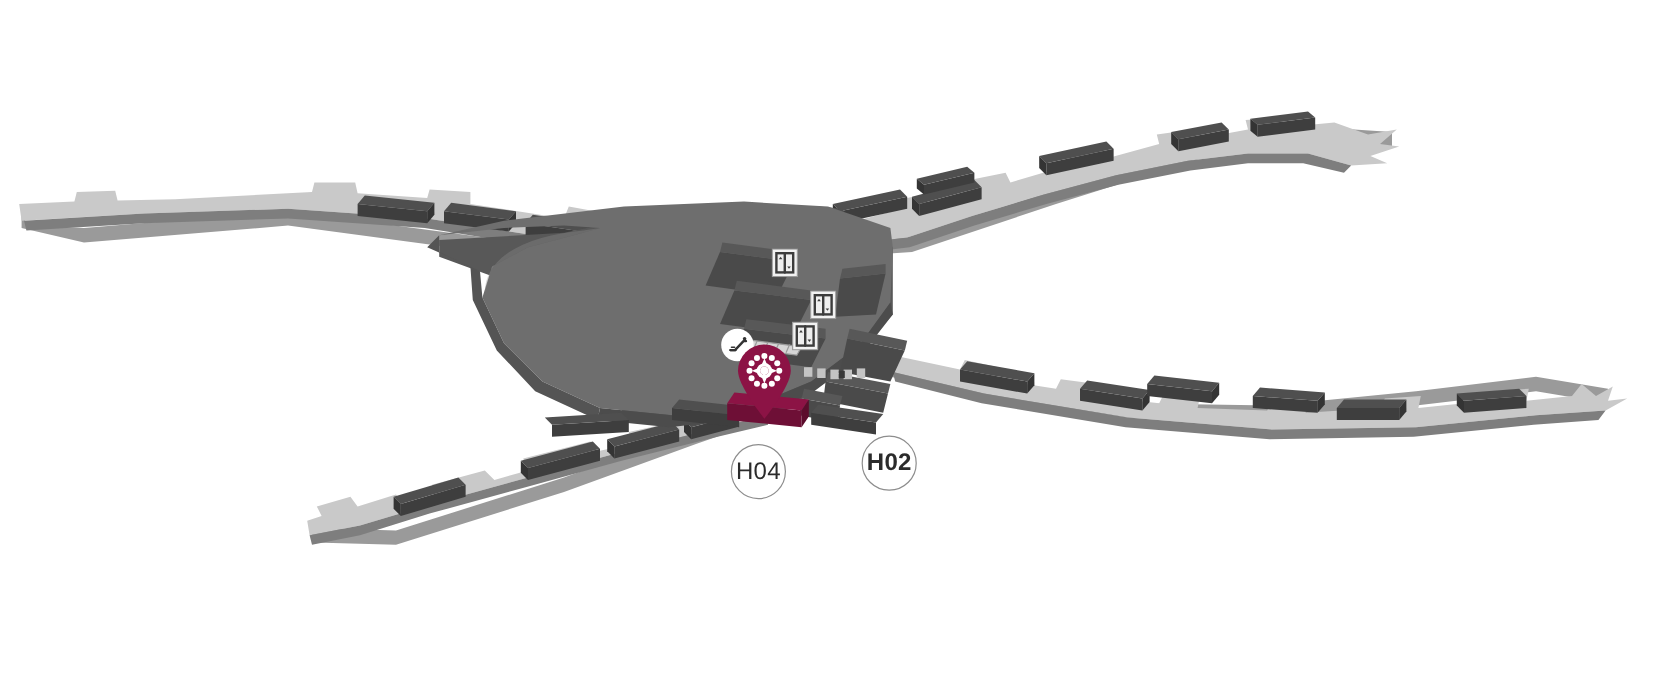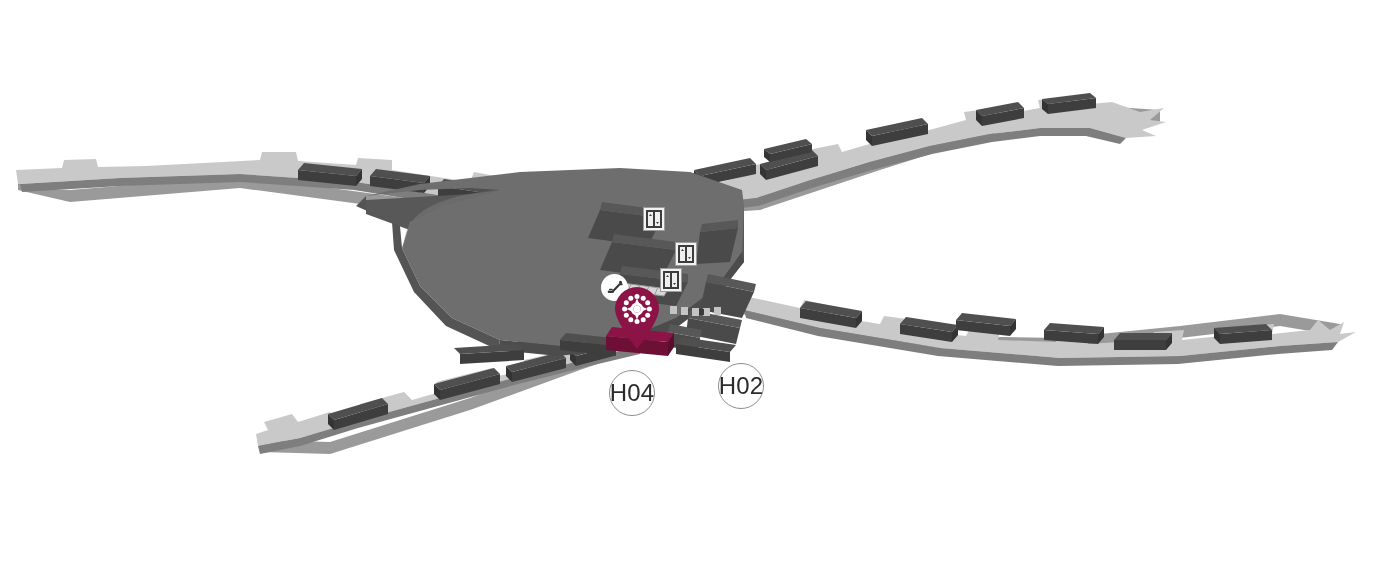--- a/index.html
+++ b/index.html
@@ -5,21 +5,21 @@
 <style>
   html,body{margin:0;padding:0;background:#ffffff;}
   body{width:1380px;height:562px;overflow:hidden;
        font-family:"Liberation Sans","DejaVu Sans",sans-serif;}
   #stage{position:relative;width:1380px;height:562px;background:#ffffff;}
   #mapsvg{position:absolute;left:0;top:0;width:1380px;height:562px;display:block;}
   .gate-badge{position:absolute;width:46px;height:46px;border-radius:50%;
        border:1.6px solid #ururu;box-sizing:border-box;
        background:#ffffff;display:flex;align-items:center;justify-content:center;}
   .gate-badge{border:1.6px solid #8d8d8d;}
-  .gate-badge span{font-size:24px;color:#2b2b2b;letter-spacing:.2px;
+  .gate-badge span{font-size:20px;color:#2b2b2b;letter-spacing:.2px;
        font-family:"Liberation Sans","DejaVu Sans",sans-serif;}
   .pin-wrap{position:absolute;}
   .esc-icon{position:absolute;width:27px;height:27px;border-radius:50%;
        background:#ffffff;box-sizing:border-box;
        display:flex;align-items:center;justify-content:center;}
   .elev-icon{position:absolute;width:22px;height:24px;}
 </style>
 </head>
 <body>
 
@@ -375,17 +375,17 @@
         <path d="M35.5 23 L29.8 25.4 L30.8 23 L29.8 20.6 Z"></path>
       </g>
       <circle cx="25" cy="23" r="3.6" fill="#8c1345"></circle>
       <circle cx="25" cy="23" r="3.6" fill="#ffffff"></circle>
     </svg>
   </div>
 
   <div class="gate-badge" style="left:609px;top:370px;">
     <span>H04</span>
   </div>
-  <div class="gate-badge" style="left:718px;top:363px;">
+  <div class="gate-badge" style="left:718px;top:363px;font-weight:bold;">
     <span>H02</span>
   </div>
 
 </div>
 
 </body></html>

